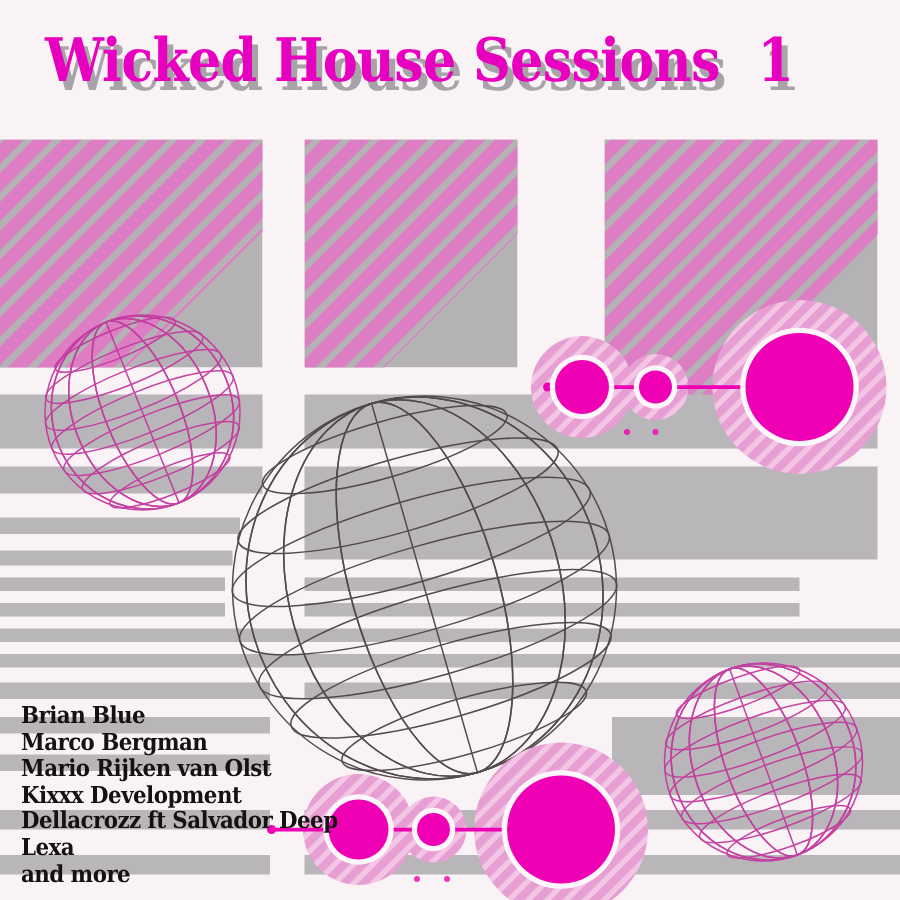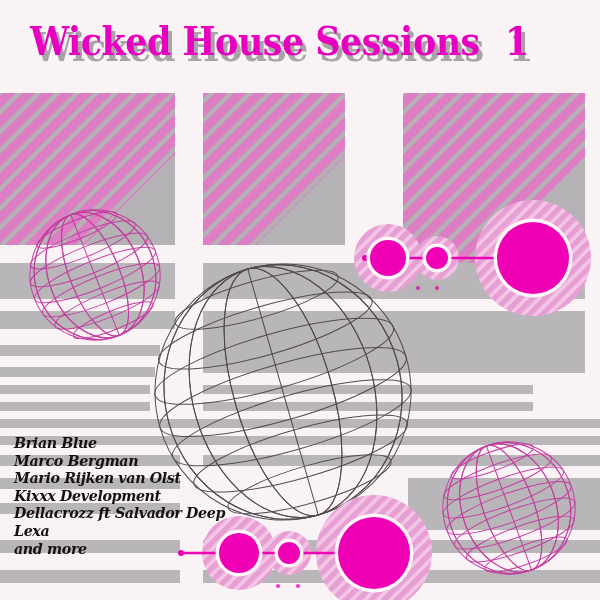--- a/index.html
+++ b/index.html
@@ -59,23 +59,22 @@
   .title-main {
     color: #e800c0;
   }
   .title-main .num { margin-left: 26px; }
   .title-shadow .num { margin-left: 26px; }
 
   
   #artists {
     position: absolute;
     left: 14px;
-    top: 434px;
+    top: 468px;
     z-index: 45;
-    font-style: italic;
   }
   .artist-line {
     font-family: "DejaVu Serif", "Liberation Serif", serif;
     font-weight: bold;
     font-size: 15.5px;
     line-height: 17.6px;
     color: #151013;
     letter-spacing: -0.4px;
     transform: scaleX(0.92);
     transform-origin: left center;

